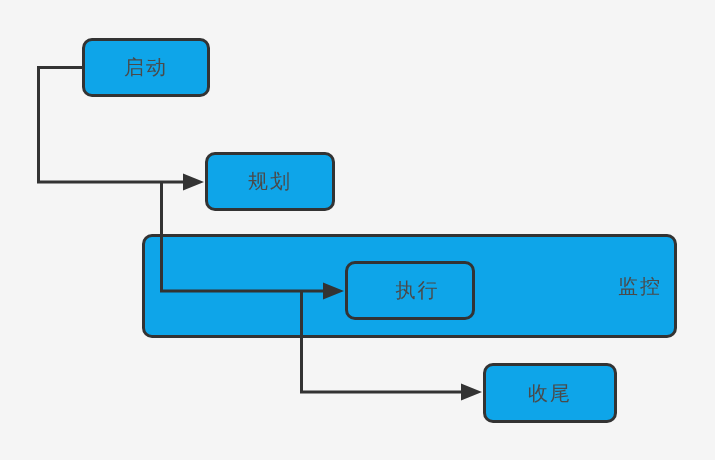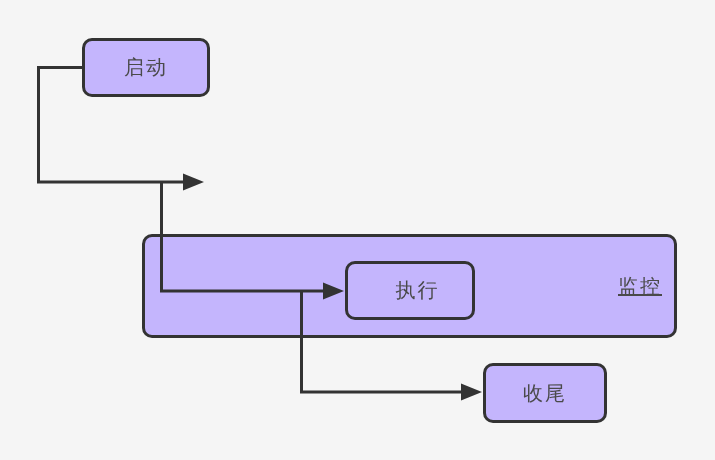--- a/index.html
+++ b/index.html
@@ -11,44 +11,43 @@
   .canvas {
     position: relative;
     width: 715px;
     height: 460px;
     background: #f5f5f5;
     overflow: hidden;
   }
   .node {
     position: absolute;
     box-sizing: border-box;
-    background: #c4b5fd;
+    background: #0ea5e9;
     border: 3px solid #333333;
     border-radius: 10px;
     display: flex;
     align-items: center;
     justify-content: center;
   }
   .node .label {
     font-size: 20px;
     color: #4a4a4a;
     letter-spacing: 2px;
     white-space: nowrap;
   }
   .node-start     { left: 82px;  top: 38px;  width: 128px; height: 59px; }
   .node-planning  { left: 205px; top: 152px; width: 130px; height: 59px; }
   .node-execution { left: 345px; top: 261px; width: 130px; height: 59px; padding-left: 15px; }
-  .node-closing   { left: 483px; top: 363px; width: 124px; height: 60px; }
+  .node-closing   { left: 483px; top: 363px; width: 134px; height: 60px; }
   .node-monitoring{
     left: 142px; top: 234px; width: 535px; height: 104px;
     justify-content: flex-end;
   }
   .node-monitoring .label {
     margin-right: 12px;
-    text-decoration: underline;
   }
   .connector-layer {
     position: absolute;
     left: 0; top: 0;
     width: 715px;
     height: 460px;
     pointer-events: none;
   }
   .connector {
     fill: none;
@@ -87,20 +86,23 @@
     <polygon class="arrowhead" points="323,282.5 344,291 323,299.5"></polygon>
 
     <path class="connector" d="M 301.5 291 L 301.5 392 L 462 392"></path>
     <polygon class="arrowhead" points="461,383.5 482,392 461,400.5"></polygon>
   </svg>
 
   <div class="node node-start">
     <span class="label">启动</span>
   </div>
 
+  <div class="node node-planning">
+    <span class="label">规划</span>
+  </div>
 
   <div class="node node-execution">
     <span class="label">执行</span>
   </div>
 
   <div class="node node-closing">
     <span class="label">收尾</span>
   </div>
 
 

